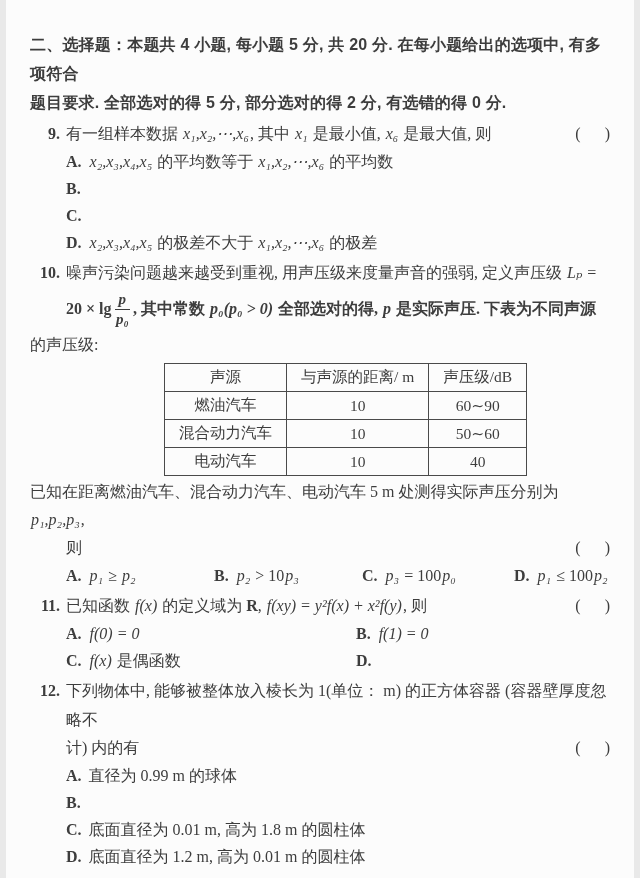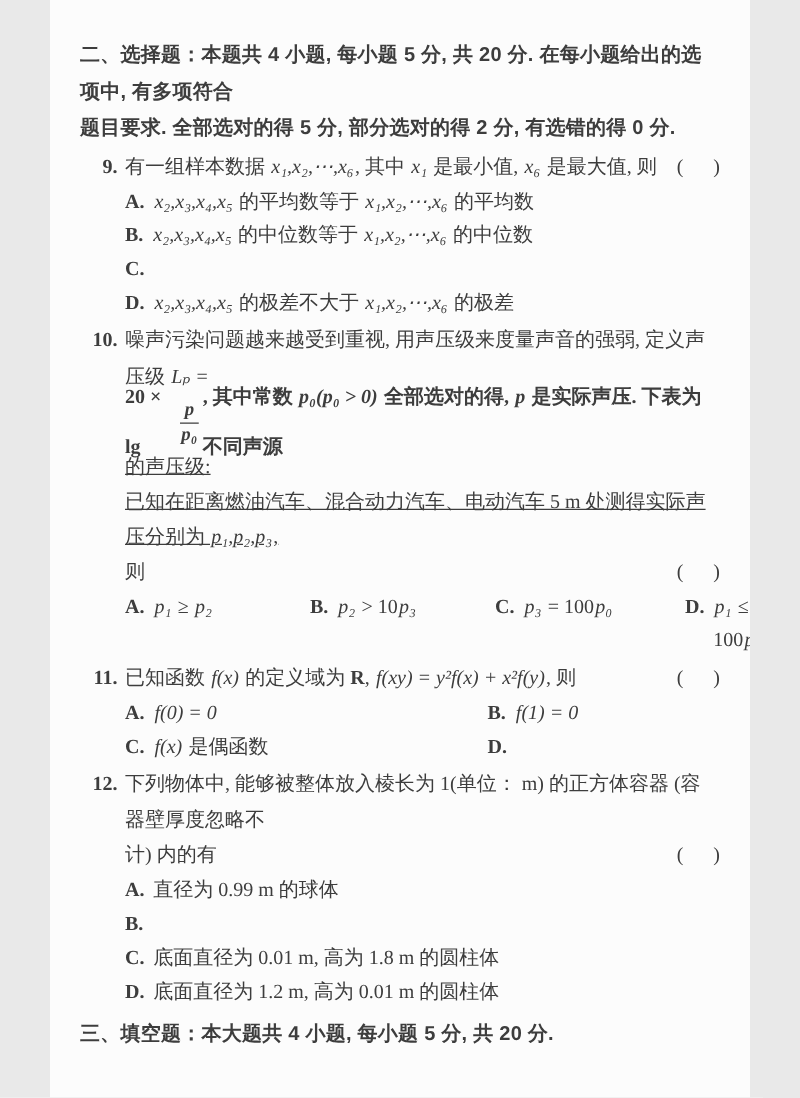--- a/index.html
+++ b/index.html
@@ -1,30 +1,30 @@
 <!DOCTYPE html>
 <html><head>
 <meta charset="utf-8">
 <style>
   html,body{margin:0;padding:0;background:#e9e9e9;}
   .page{
-    width:560px;height:878px;box-sizing:border-box;
+    width:628px;height:878px;box-sizing:border-box;
     margin:0 auto;background:#fcfcfc;color:#3d3d3d;
     font-family:"Liberation Serif","DejaVu Serif",serif;
     font-size:16px;padding:30px 24px 0 24px;overflow:hidden;
   }
   .hdr{
     font-family:"Liberation Sans","DejaVu Sans",sans-serif;
     font-weight:700;line-height:29px;letter-spacing:.2px;
   }
   .qrow{display:flex;align-items:baseline;line-height:29px;margin-top:2px;}
   .qnum{width:30px;text-align:right;flex:0 0 30px;margin-right:6px;font-weight:700;}
   .qtext{flex:1 1 auto;}
   .bracket{white-space:pre;margin-left:8px;flex:0 0 auto;}
-  .cont{margin-left:36px;line-height:28px;text-decoration:underline;}
+  .cont{line-height:28px;}
   .cont-flex{display:flex;align-items:baseline;margin-left:36px;line-height:28px;}
   .spacer{flex:1 1 auto;}
   .opt{display:flex;align-items:baseline;margin-left:36px;line-height:27px;}
   .olabel{margin-right:7px;font-weight:700;}
   .mi{font-style:italic;padding:0 1px;}
   .bd{font-weight:700;}
   .fracline{display:flex;align-items:center;margin-left:36px;line-height:40px;height:44px;font-weight:bold;}
   .frac{display:inline-flex;flex-direction:column;align-items:center;
     vertical-align:middle;font-style:italic;line-height:1.1;margin:0 3px;font-size:15px;}
   .fnum{border-bottom:1px solid #3d3d3d;padding:0 4px 1px 4px;}
@@ -52,21 +52,20 @@
     <span class="qnum">9.</span>
     <span class="qtext"><span>有一组样本数据 </span><span class="mi">x₁,x₂,⋯,x₆</span><span>, 其中 </span><span class="mi">x₁</span><span> 是最小值, </span><span class="mi">x₆</span><span> 是最大值, 则</span></span>
     <span class="bracket">(&nbsp;&nbsp;&nbsp;&nbsp;&nbsp;&nbsp;)</span>
   </div>
   <div class="opt">
     <span class="olabel">A.</span>
     <span><span class="mi">x₂,x₃,x₄,x₅</span><span> 的平均数等于 </span><span class="mi">x₁,x₂,⋯,x₆</span><span> 的平均数</span></span>
   </div>
   <div class="opt">
     <span class="olabel">B.</span>
-    <span><span class="mi">x₂,x₃,x₄,x₅</span><span> 的中位数等于 </span><span class="mi">x₁,x₂,⋯,x₆</span><span> 的中位数</span></span>
   </div>
   <div class="opt">
     <span class="olabel">C.</span>
   </div>
   <div class="opt">
     <span class="olabel">D.</span>
     <span><span class="mi">x₂,x₃,x₄,x₅</span><span> 的极差不大于 </span><span class="mi">x₁,x₂,⋯,x₆</span><span> 的极差</span></span>
   </div>
 
   <div class="qrow">
@@ -76,20 +75,44 @@
   <div class="fracline">
     <span><span>20 × lg</span></span>
     <span class="frac">
       <span class="fnum">p</span>
       <span class="fden">p₀</span>
     </span>
     <span><span>, 其中常数 </span><span class="mi">p₀(p₀ &gt; 0)</span><span> 全部选对的得, </span><span class="mi">p</span><span> 是实际声压. 下表为不同声源</span></span>
   </div>
   <div class="cont">的声压级:</div>
 
+  <table class="sound">
+    <tbody>
+        <tr>
+      <th>声源</th>
+      <th>与声源的距离/ m</th>
+      <th>声压级/dB</th>
+    </tr>
+    <tr>
+      <td>燃油汽车</td>
+      <td>10</td>
+      <td>60∼90</td>
+    </tr>
+    <tr>
+      <td>混合动力汽车</td>
+      <td>10</td>
+      <td>50∼60</td>
+    </tr>
+    <tr>
+      <td>电动汽车</td>
+      <td>10</td>
+      <td>40</td>
+    </tr>
+  </tbody>
+    </table>
 
   <div class="cont"><span>已知在距离燃油汽车、混合动力汽车、电动汽车 5 m 处测得实际声压分别为 </span><span class="mi">p₁,p₂,p₃</span><span>,</span></div>
   <div class="cont-flex">
     <span>则</span>
     <span class="spacer"></span>
     <span class="bracket">(&nbsp;&nbsp;&nbsp;&nbsp;&nbsp;&nbsp;)</span>
   </div>
   <div class="optgrid4">
     <div class="opt">
       <span class="olabel">A.</span>

